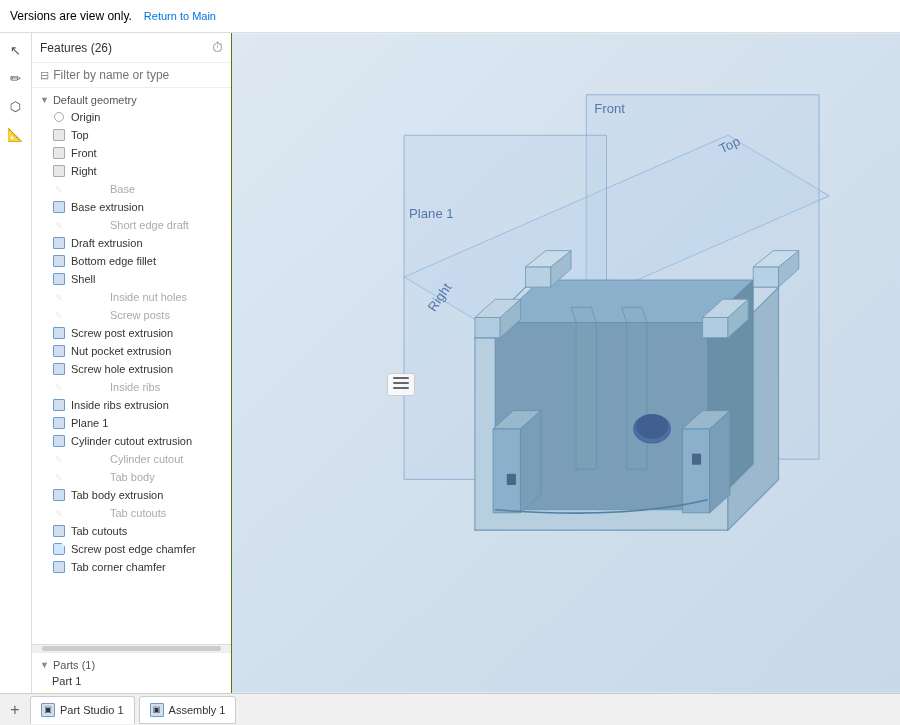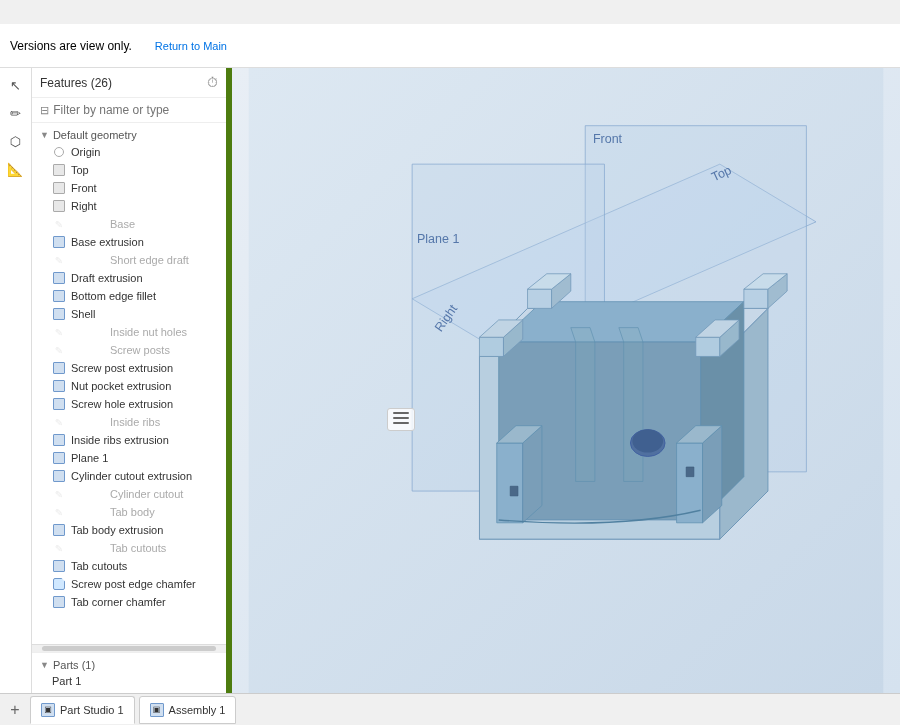--- a/index.html
+++ b/index.html
@@ -1,43 +1,42 @@
 <!DOCTYPE html>
 <html><head>
   <meta charset="utf-8">
   <style>
     * { margin: 0; padding: 0; box-sizing: border-box; }
     body { font-family: -apple-system, BlinkMacSystemFont, 'Segoe UI', Arial, sans-serif; font-size: 12px; background: #f0f0f0; width: 900px; height: 725px; overflow: hidden; display: flex; flex-direction: column; }
 
     
     .top-bar {
-      height: 44px;
+      height: 33px;
       background: #fff;
       border-bottom: 1px solid #ddd;
       display: flex;
       align-items: center;
       padding: 0 10px;
-      gap: 23px;
+      gap: 12px;
       flex-shrink: 0;
-      margin-top: 24px;
     }
     .top-bar-link { font-size: 11px; color: #0073e6; cursor: pointer; text-decoration: none; text-align: center; }
 
     
     .main-content {
       display: flex;
       flex: 1;
       overflow: hidden;
     }
 
     
     .sidebar {
       width: 200px;
       background: #fff;
-      border-right: 6px solid #4d7c0f;
+      border-right: 1px solid #4d7c0f;
       display: flex;
       flex-direction: column;
       overflow: hidden;
       flex-shrink: 0;
     }
 
     .sidebar-header {
       padding: 6px 8px;
       border-bottom: 1px solid #eee;
       display: flex;

